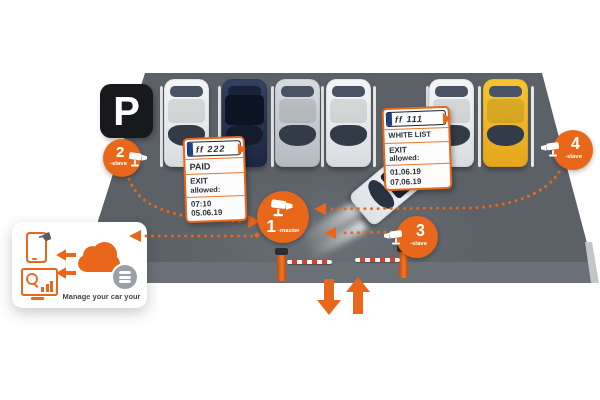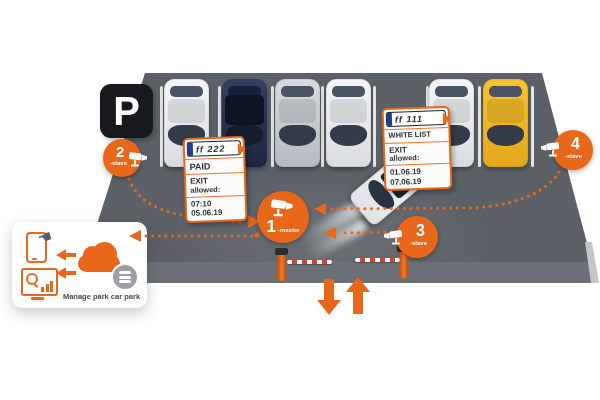--- a/index.html
+++ b/index.html
@@ -322,16 +322,16 @@
         <i></i>
       </div>
     <div class="monitor">
       <i class="mag"></i>
       <span class="mbars">
           <i></i>
           <i></i>
           <i></i>
         </span>
     </div>
-    <div class="caption">Manage park car park</div>
+    <div class="caption">Manage your car your</div>
   </div>
 
 </div>
 
 </body></html>

